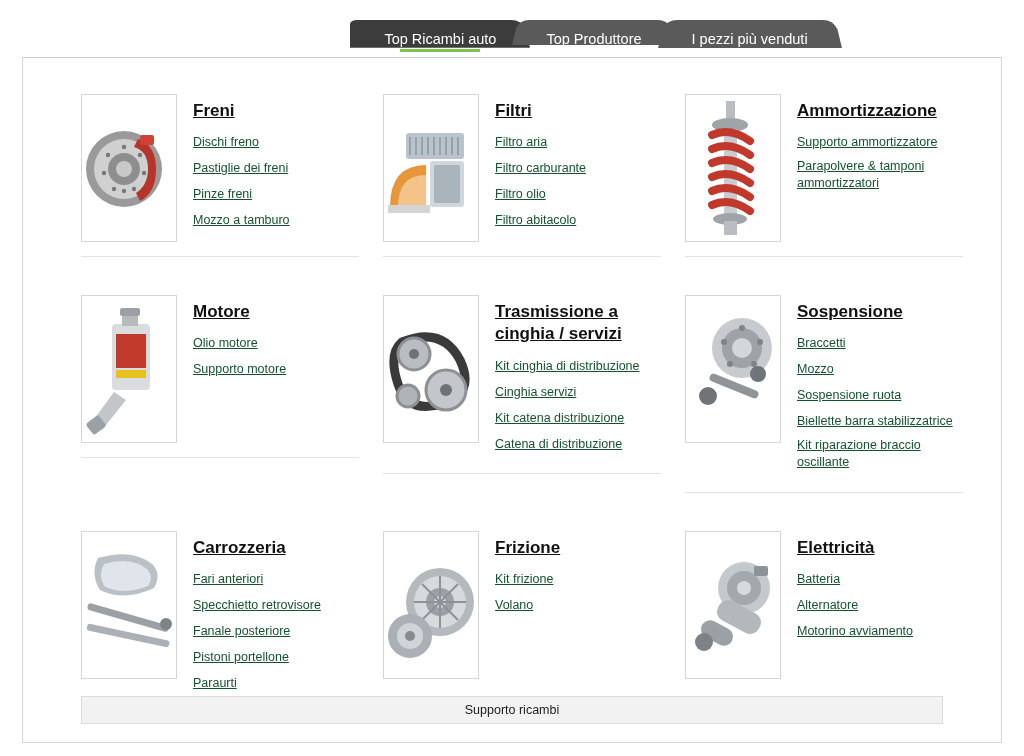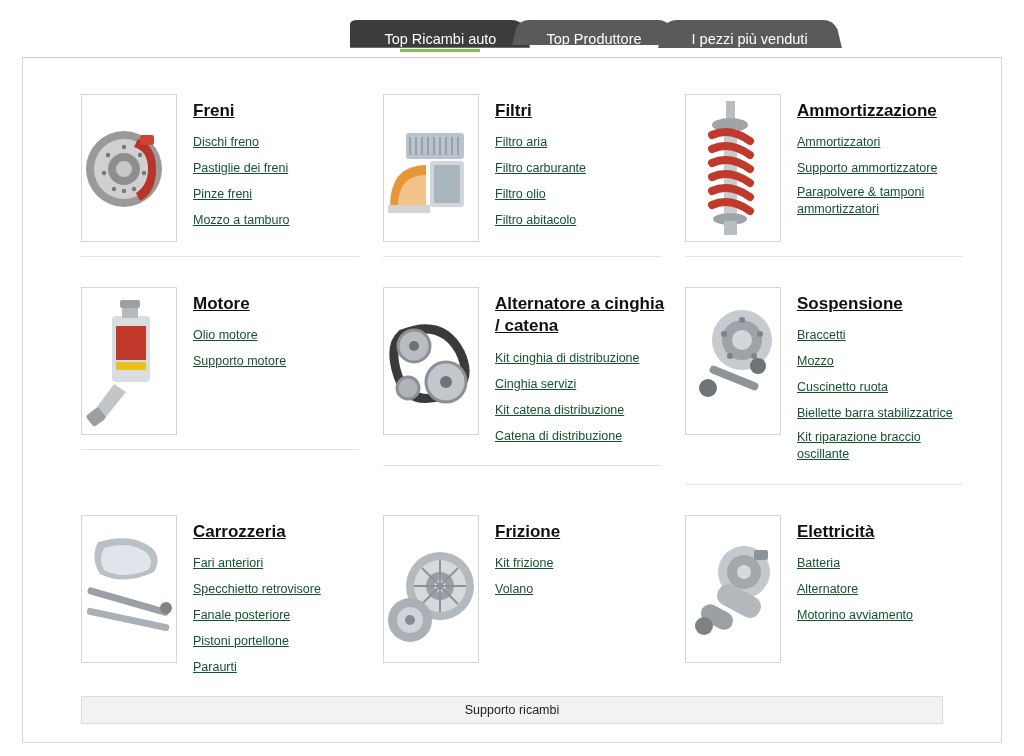--- a/index.html
+++ b/index.html
@@ -63,21 +63,21 @@
     width: 980px; height: 686px;
     border: 1px solid #d8d8d8;
     border-top: 1px solid #cccccc;
     background: #ffffff;
   }
 
   .grid {
     display: grid;
     grid-template-columns: 302px 302px 302px;
     padding: 36px 0 0 58px;
-    row-gap: 8px;
+    row-gap: 16px;
   }
   .cat {
     display: flex;
     align-items: flex-start;
     padding-bottom: 14px;
   }
   .cat-col {
     position: relative;
   }
   .cat-sep {
@@ -252,21 +252,20 @@
                 <path d="M26 96 q18 -8 38 6"></path>
                 <path d="M26 110 q18 -8 38 6"></path>
               </g>
               <ellipse cx="44" cy="124" rx="17" ry="6" fill="#9fa4a8"></ellipse>
               <rect x="38" y="126" width="13" height="14" fill="#b9bcc0"></rect>
             </svg>
           </div>
           <div class="cat-body">
             <a class="cat-title">Ammortizzazione</a>
             <ul class="cat-links">
-              <li><a>Ammortizzatori</a></li>
               <li><a>Supporto ammortizzatore</a></li>
               <li><a>Parapolvere &amp; tamponi ammortizzatori</a></li>
             </ul>
           </div>
         </div>
         <div class="cat-sep"></div>
       </div>
 
       <div class="cat-col">
         <div class="cat">
@@ -300,21 +299,21 @@
               <rect width="94" height="146" fill="#fff"></rect>
               <path d="M18 46 q40 -16 58 18 q16 34 -18 44 q-34 10 -44 -20 q-10 -30 4 -42 z" fill="none" stroke="#3a3a3a" stroke-width="9"></path>
               <circle cx="30" cy="58" r="16" fill="#b9bdc1" stroke="#8b9094" stroke-width="3"></circle>
               <circle cx="30" cy="58" r="5" fill="#6f7377"></circle>
               <circle cx="62" cy="94" r="20" fill="#c3c7cb" stroke="#8b9094" stroke-width="3"></circle>
               <circle cx="62" cy="94" r="6" fill="#6f7377"></circle>
               <circle cx="24" cy="100" r="11" fill="#b0b4b8" stroke="#8b9094" stroke-width="3"></circle>
             </svg>
           </div>
           <div class="cat-body">
-            <a class="cat-title">Alternatore a cinghia / catena</a>
+            <a class="cat-title">Trasmissione a cinghia / servizi</a>
             <ul class="cat-links">
               <li><a>Kit cinghia di distribuzione</a></li>
               <li><a>Cinghia servizi</a></li>
               <li><a>Kit catena distribuzione</a></li>
               <li><a>Catena di distribuzione</a></li>
             </ul>
           </div>
         </div>
         <div class="cat-sep"></div>
       </div>
@@ -337,21 +336,21 @@
               <rect x="22" y="86" width="52" height="8" rx="4" fill="#8f9499" transform="rotate(22 48 90)"></rect>
               <circle cx="22" cy="100" r="9" fill="#6f7478"></circle>
               <circle cx="72" cy="78" r="8" fill="#6f7478"></circle>
             </svg>
           </div>
           <div class="cat-body">
             <a class="cat-title">Sospensione</a>
             <ul class="cat-links">
               <li><a>Braccetti</a></li>
               <li><a>Mozzo</a></li>
-              <li><a>Cuscinetto ruota</a></li>
+              <li><a>Sospensione ruota</a></li>
               <li><a>Biellette barra stabilizzatrice</a></li>
               <li><a>Kit riparazione braccio oscillante</a></li>
             </ul>
           </div>
         </div>
         <div class="cat-sep"></div>
       </div>
 
       <div class="cat-col">
         <div class="cat">

